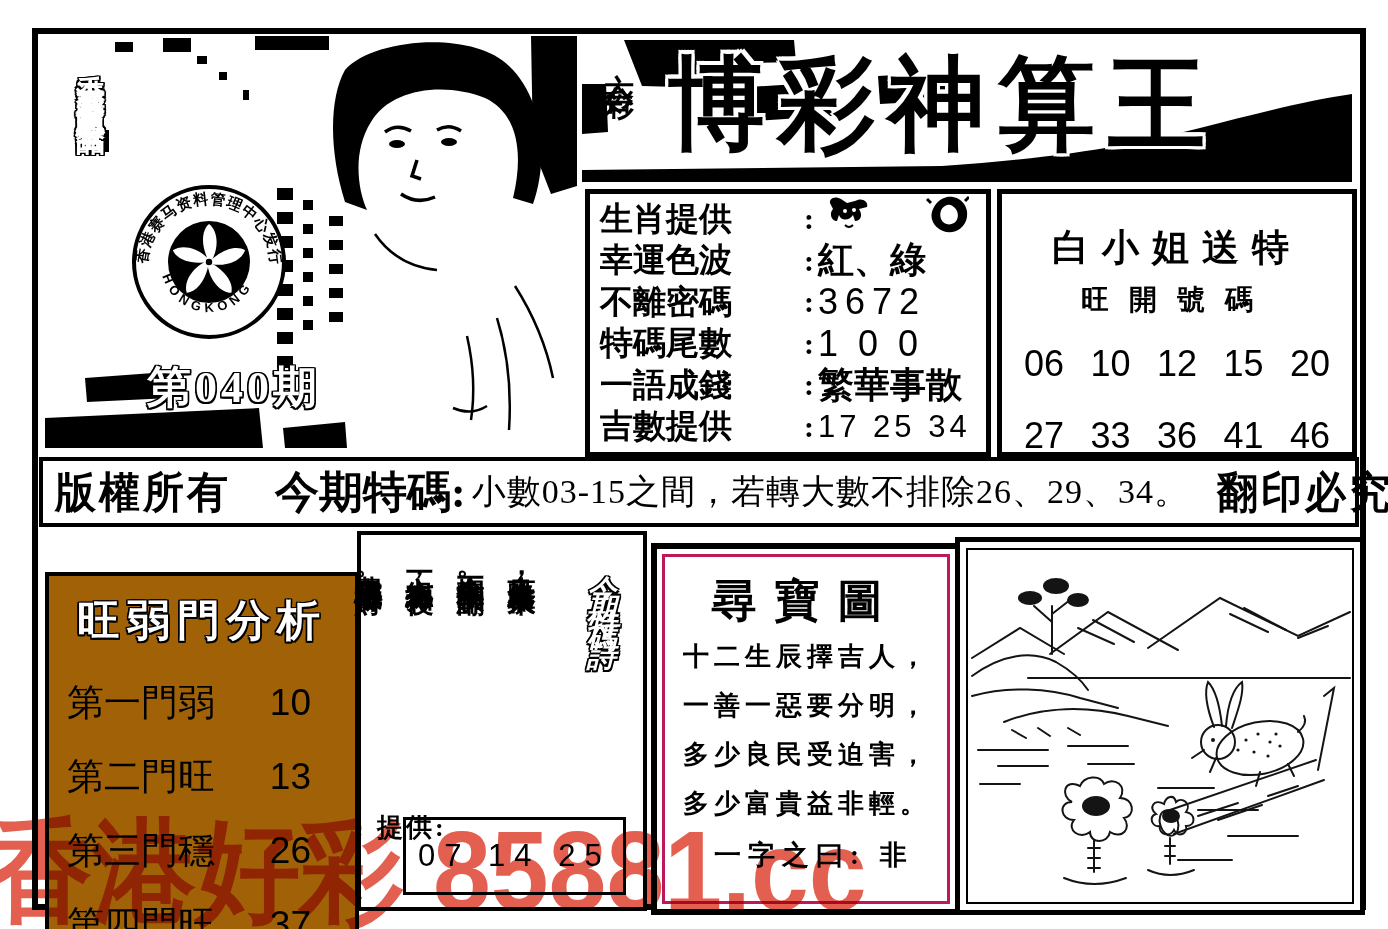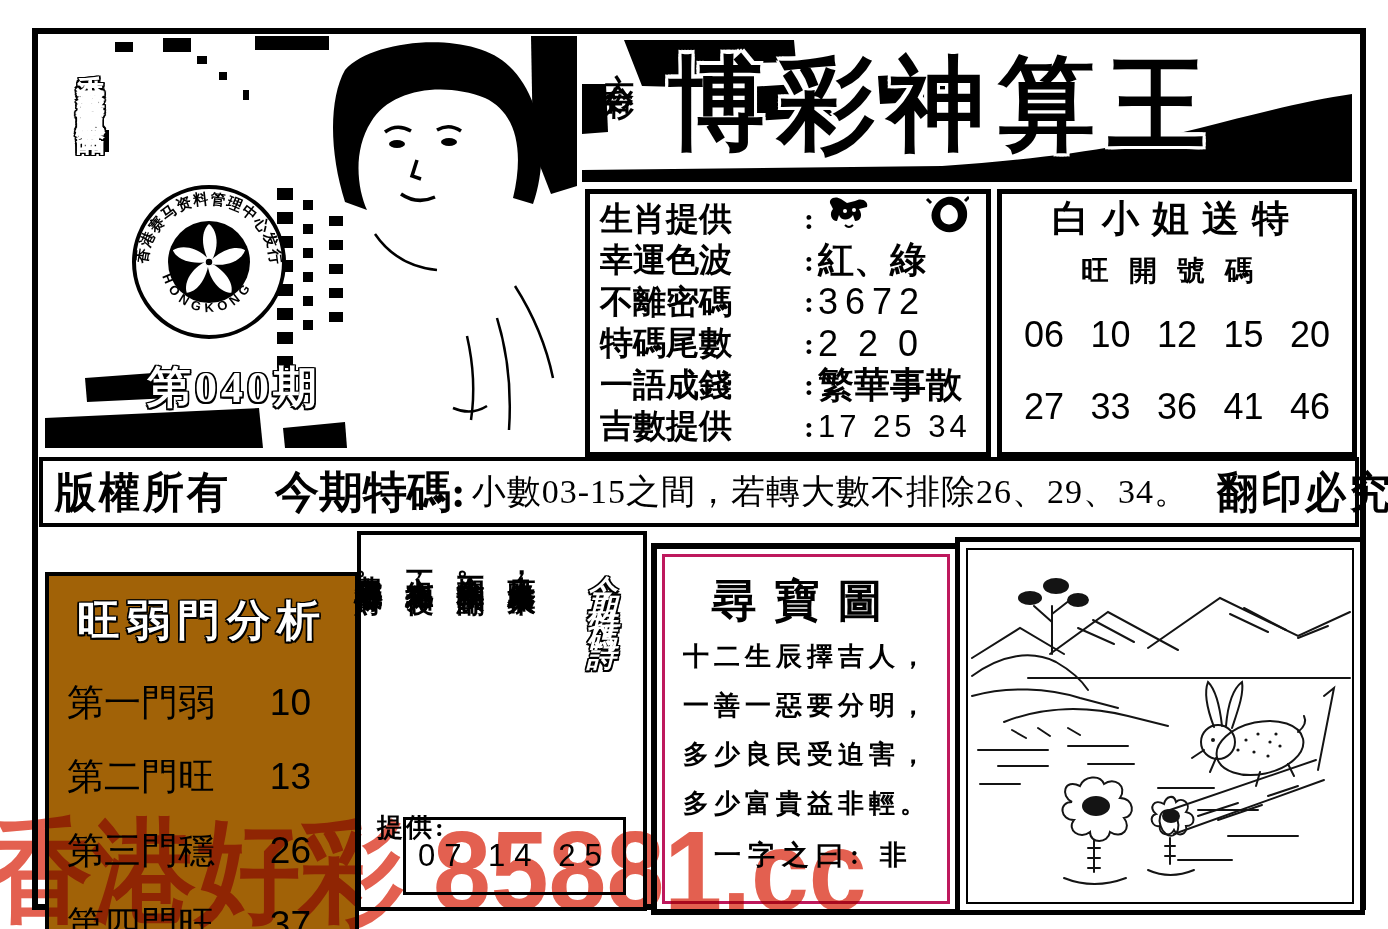--- a/index.html
+++ b/index.html
@@ -43,21 +43,21 @@
   .tip-label{display:flex;justify-content:space-between;width:196px;font-size:33px;font-weight:700;}
   .tip-colon{font-size:30px;font-weight:700;margin:0 4px 0 8px;}
   .tip-value{flex:1;font-size:36px;font-weight:600;}
   .tip-value.num{font-family:"Liberation Sans", sans-serif;font-weight:500;}
   .v-3672{letter-spacing:7px;}
   .v-180{letter-spacing:20px;}
   .v-jishu{font-size:31px;letter-spacing:4px;}
   .zodiac-wrap{flex:1;display:flex;justify-content:center;gap:52px;align-items:flex-start;margin-top:-8px;}
   
   .lucky-panel{left:997px;top:189px;width:350px;height:258px;border:5px solid #000;background:#fff;}
-  .lucky-title{text-align:center;margin-top:0;font-size:37px;font-weight:800;letter-spacing:13px;}
+  .lucky-title{text-align:center;margin-top:29px;font-size:37px;font-weight:800;letter-spacing:13px;}
   .lucky-subtitle{text-align:center;margin-top:8px;font-size:28px;font-weight:800;letter-spacing:20px;}
   .lucky-row{display:flex;justify-content:space-between;padding:0 22px;font-family:"Liberation Sans", sans-serif;font-size:36px;}
   .lucky-row.r1{margin-top:24px;}
   .lucky-row.r2{margin-top:30px;}
   
   .notice-band{left:39px;top:457px;width:1312px;height:62px;border:4px solid #000;background:#fff;display:flex;align-items:center;white-space:nowrap;}
   .notice-left{font-size:41px;font-weight:900;letter-spacing:3px;margin-left:12px;transform:scaleY(1.05);}
   .notice-tip-label{font-size:44px;font-weight:800;margin-left:44px;}
   .notice-tip-text{font-size:34px;margin-left:6px;letter-spacing:1px;}
   .notice-right{font-size:41px;font-weight:900;letter-spacing:3px;margin-left:28px;transform:scaleY(1.05);}
@@ -235,21 +235,21 @@
       <span class="tip-value">紅、綠</span>
     </div>
     <div class="tip-row">
       <span class="tip-label">不離密碼</span>
       <span class="tip-colon">:</span>
       <span class="tip-value num v-3672">3672</span>
     </div>
     <div class="tip-row">
       <span class="tip-label">特碼尾數</span>
       <span class="tip-colon">:</span>
-      <span class="tip-value num v-180">220</span>
+      <span class="tip-value num v-180">100</span>
     </div>
     <div class="tip-row">
       <span class="tip-label">一語成錢</span>
       <span class="tip-colon">:</span>
       <span class="tip-value">繁華事散</span>
     </div>
     <div class="tip-row">
       <span class="tip-label">吉數提供</span>
       <span class="tip-colon">:</span>
       <span class="tip-value num v-jishu">17 25 34</span>

